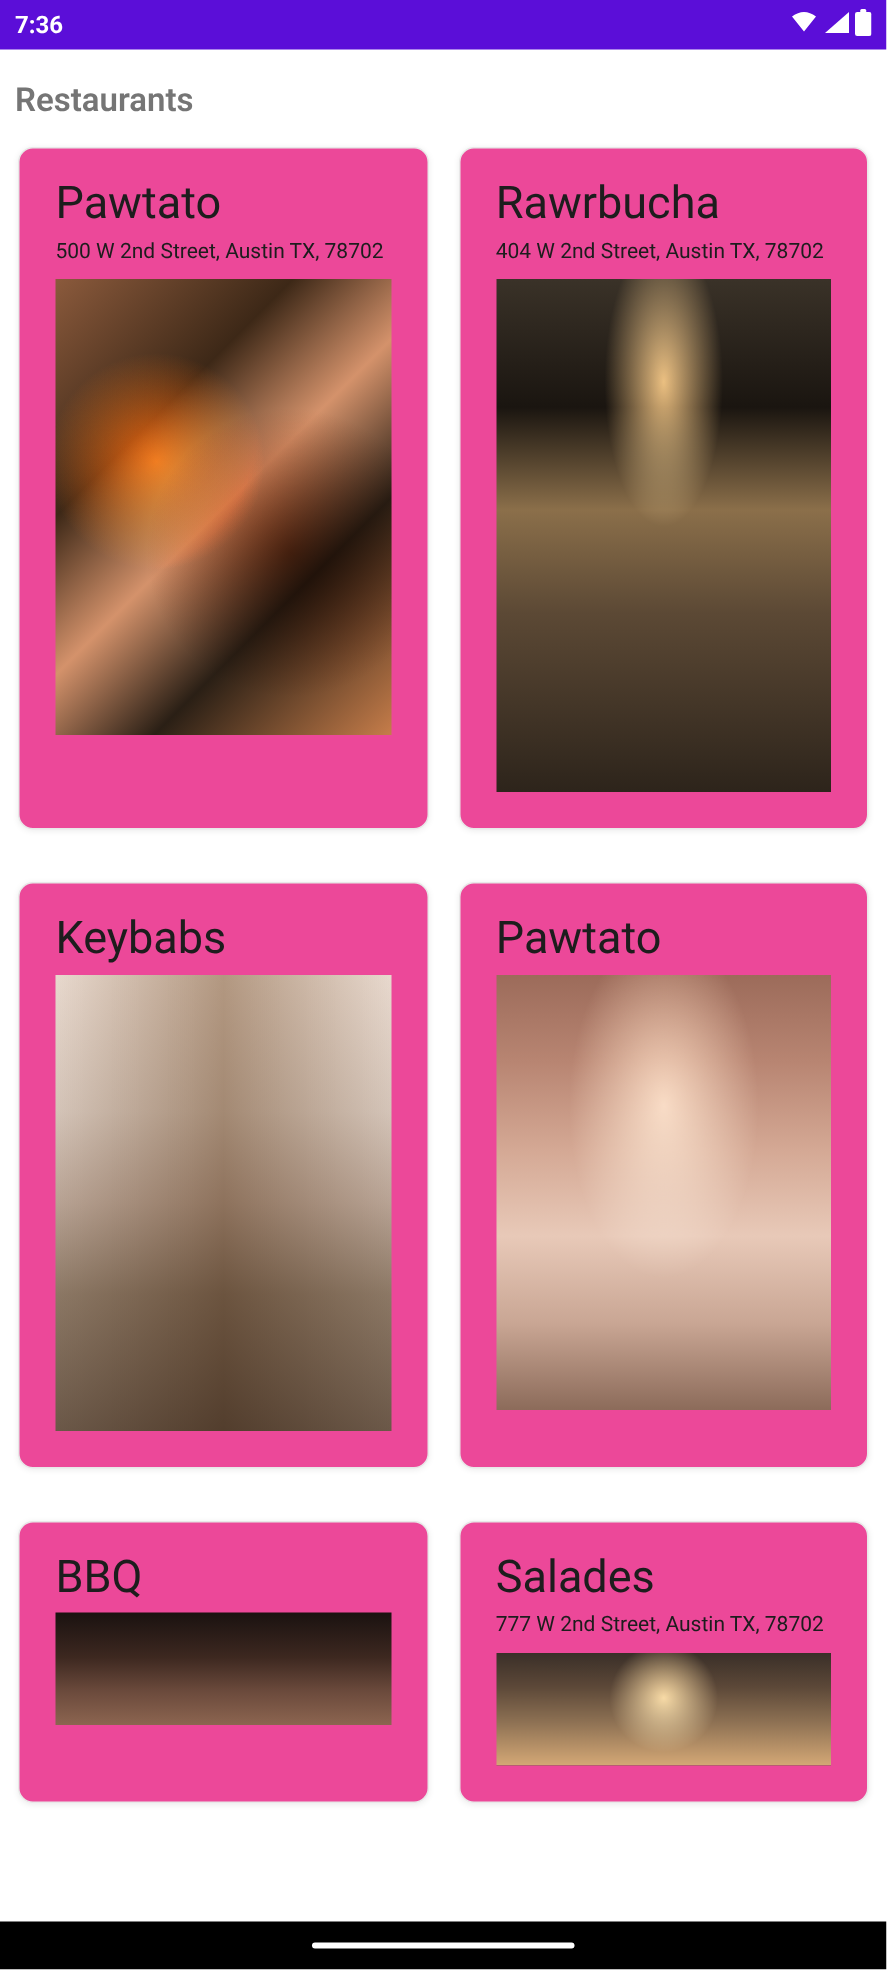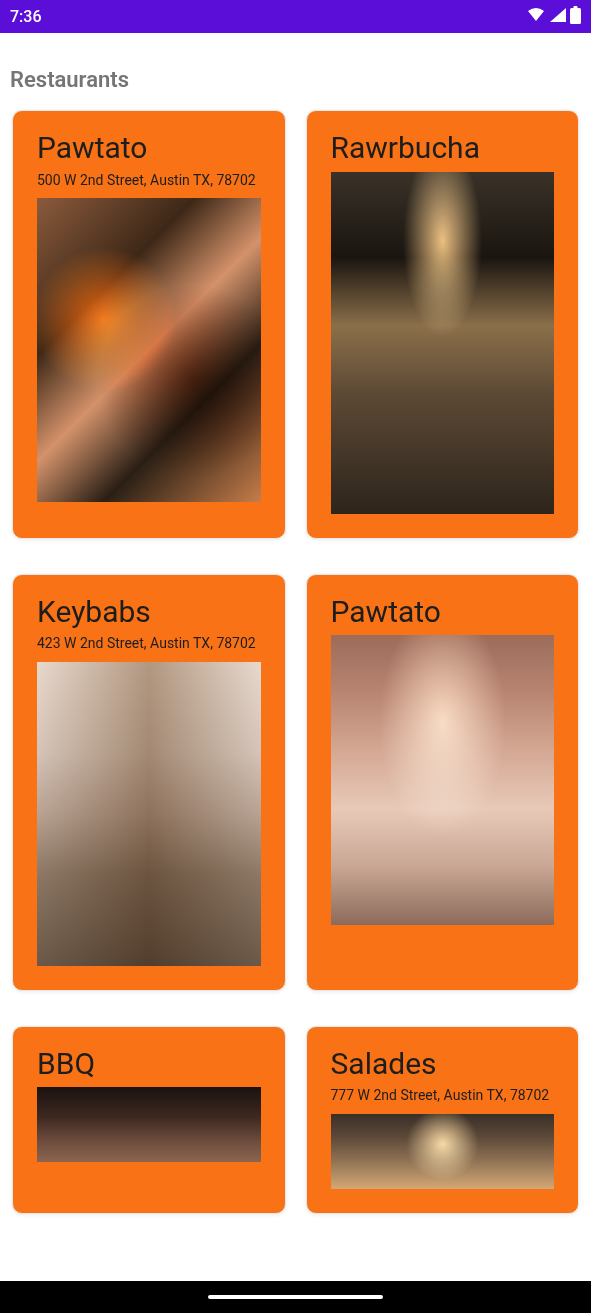--- a/index.html
+++ b/index.html
@@ -24,53 +24,53 @@
       align-items: center;
       justify-content: space-between;
       padding: 0 10px;
       color: white;
       font-size: 16px;
       font-weight: 500;
     }
     
     .status-bar-left {
       display: flex;
+      font-weight: bold;
     }
     
     .status-bar-right {
       display: flex;
       align-items: center;
       gap: 3px;
     }
     
     .status-icon {
       display: inline-block;
     }
     
     .content {
       padding: 0 10px;
-      margin-top: 12px;
     }
     
     .page-title {
       font-size: 22px;
       font-weight: 600;
       color: #757575;
       padding: 22px 0 18px 0;
     }
     
     .grid {
       display: grid;
       grid-template-columns: 1fr 1fr;
       gap: 35px 20px;
       padding: 0 2px;
     }
     
     .card {
-      background: #f97316;
+      background: #ec4899;
       border-radius: 10px;
       border: 1px solid #e8e8e8;
       box-shadow: 0 1px 4px rgba(0,0,0,0.08);
       padding: 20px 24px 24px 24px;
       display: flex;
       flex-direction: column;
     }
     
     .card-title {
       font-size: 30px;
@@ -187,26 +187,26 @@
   <div class="grid">
 
     <div class="card">
       <div class="card-title">Pawtato</div>
       <div class="card-address">500 W 2nd Street, Austin TX, 78702</div>
       <div class="card-image img1 img-pawtato"></div>
     </div>
 
     <div class="card">
       <div class="card-title">Rawrbucha</div>
+      <div class="card-address">404 W 2nd Street, Austin TX, 78702</div>
       <div class="card-image img2 img-rawrbucha"></div>
     </div>
 
     <div class="card">
       <div class="card-title">Keybabs</div>
-      <div class="card-address">423 W 2nd Street, Austin TX, 78702</div>
       <div class="card-image img3 img-pizzabus"></div>
     </div>
 
     <div class="card">
       <div class="card-title">Pawtato</div>
       <div class="card-image img4 img-keybabs"></div>
     </div>
 
     <div class="card">
       <div class="card-title">BBQ</div>

